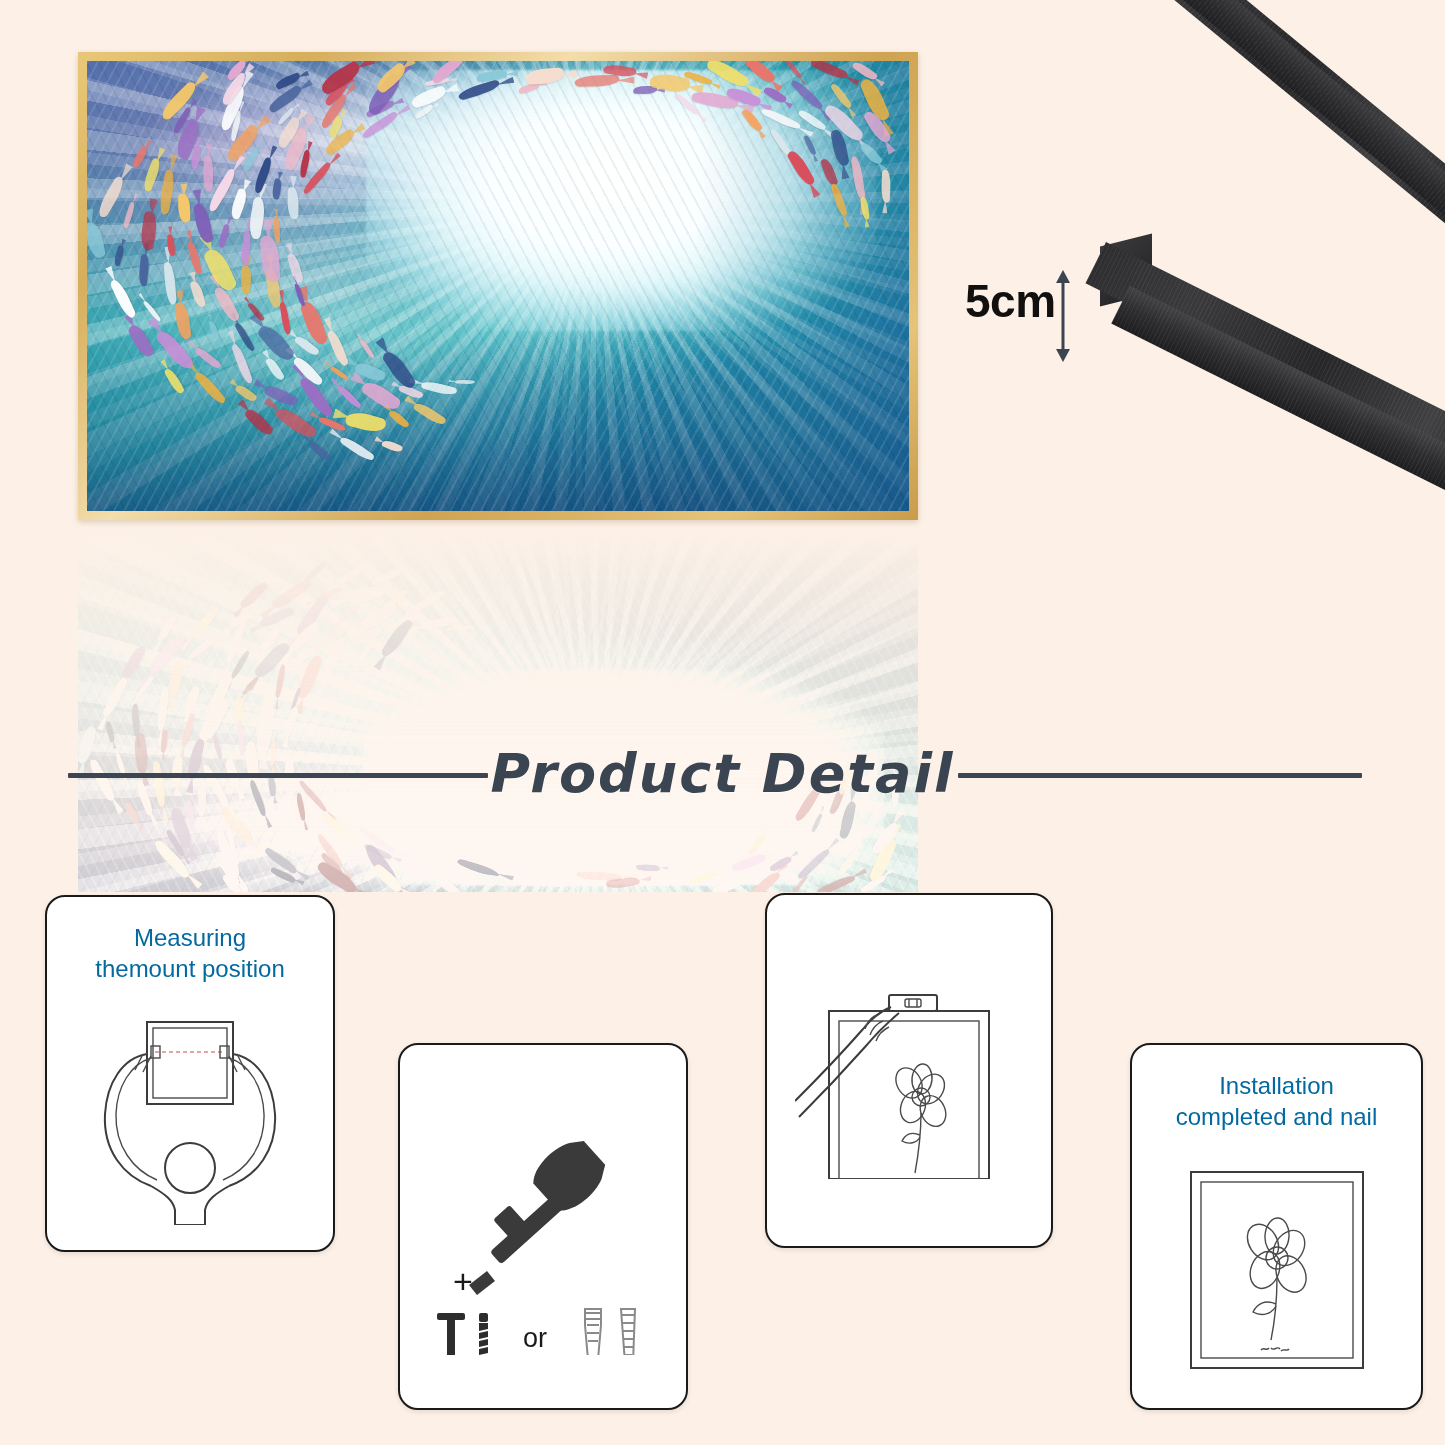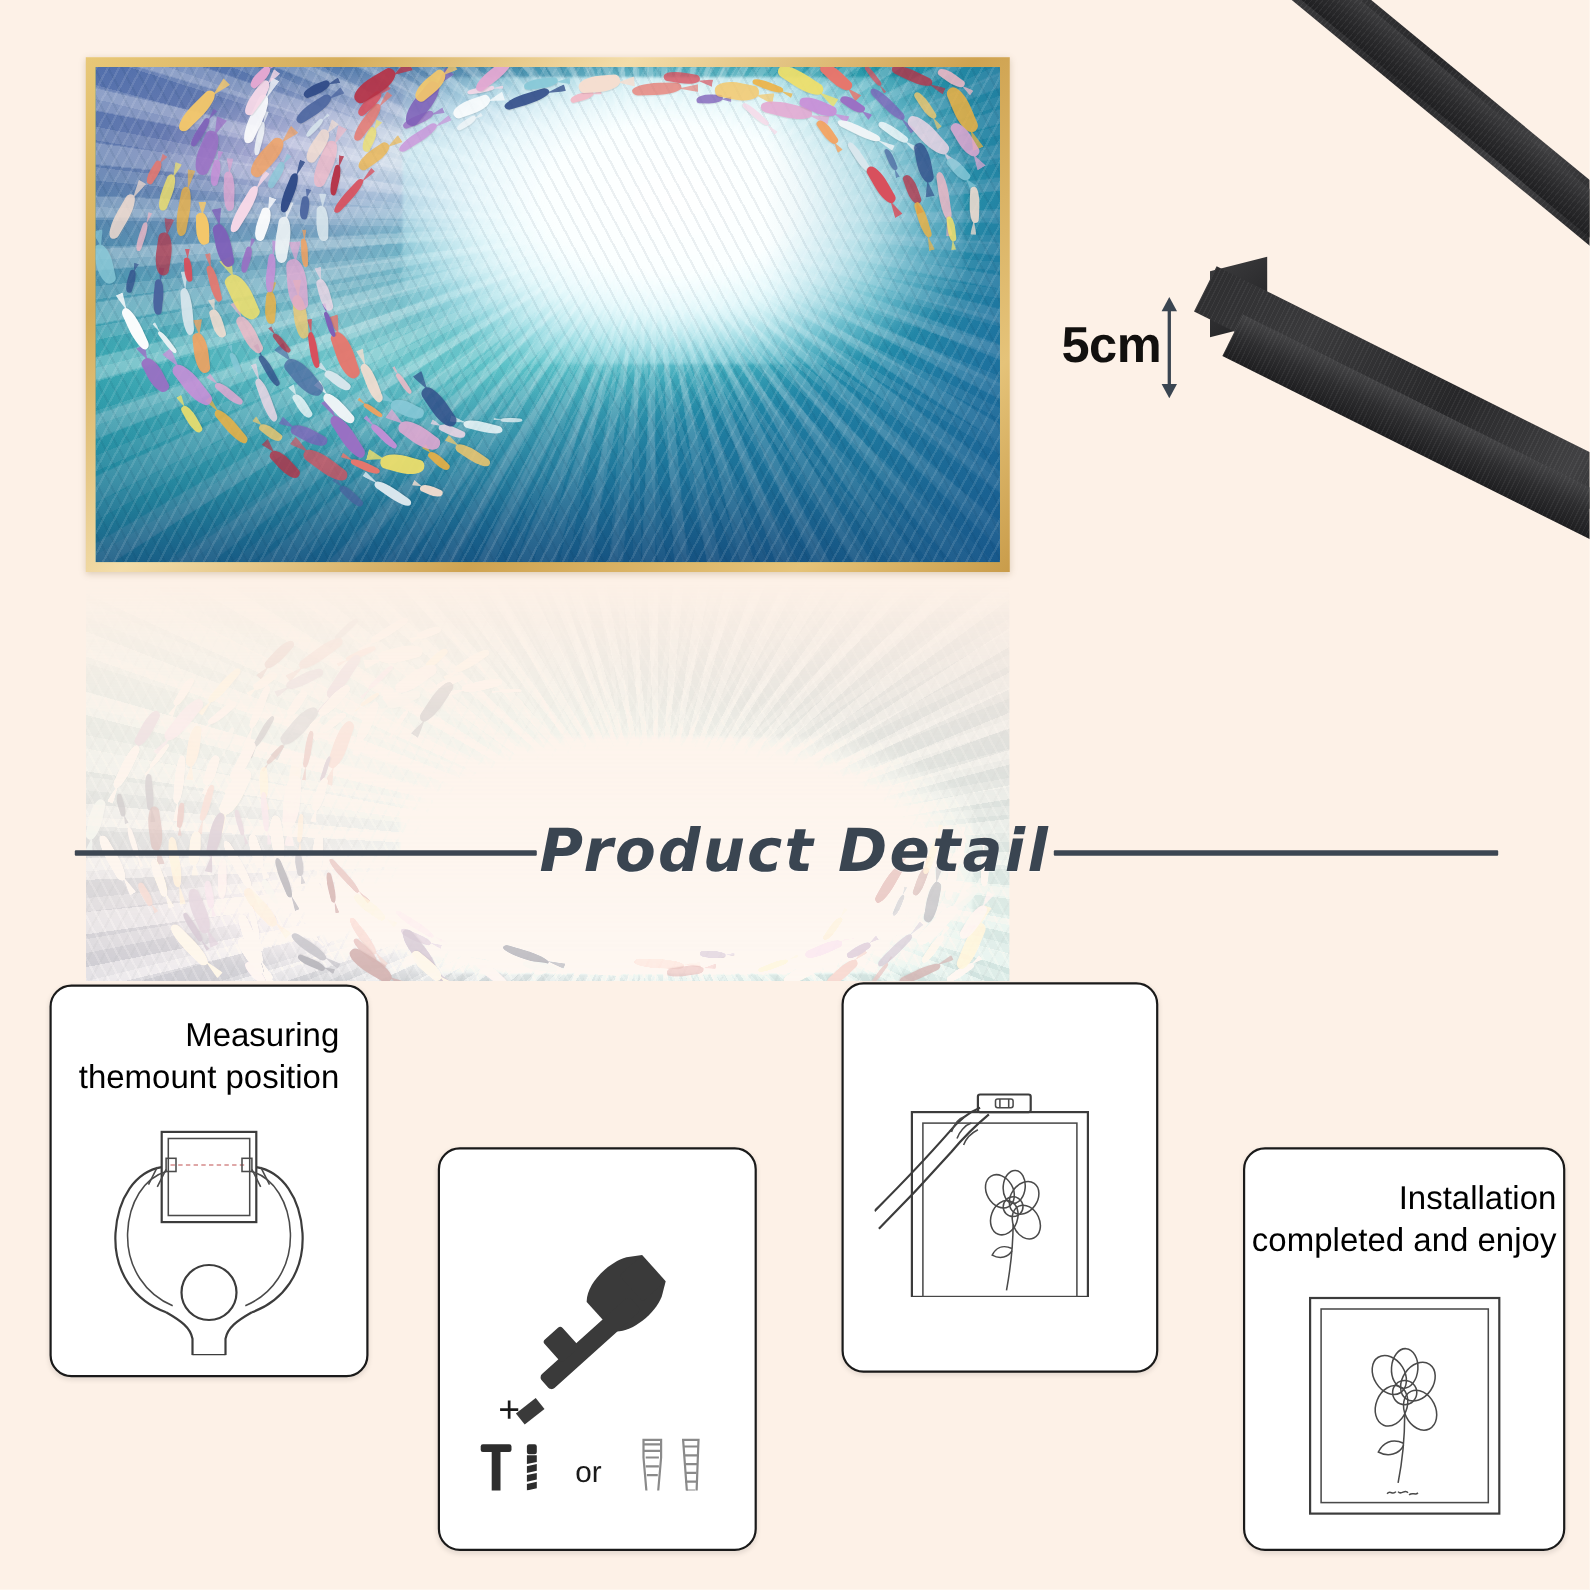--- a/index.html
+++ b/index.html
@@ -120,21 +120,21 @@
   }
   .corner-joint{
     left:40px;top:250px;width:52px;height:60px;
     background:linear-gradient(150deg,#3a3a3c,#232325);
     transform:skewY(-14deg);
   }
 
   
   .measure{position:absolute;left:965px;top:270px;width:115px;height:95px;}
   .measure-label{
-    position:absolute;left:0;top:16px;
+    position:absolute;left:0;top:4px;
     font-size:46px;font-weight:bold;color:#12100e;letter-spacing:-.5px;
     font-family:"Liberation Sans", sans-serif;
   }
   .arrow{position:absolute;right:6px;top:0;width:22px;height:92px;}
   .rule{height:5px;background:#3c4652;border-radius:1px;}
   .rule-left{position:absolute;left:68px;top:773px;width:420px;}
   .rule-right{position:absolute;left:958px;top:773px;width:404px;}
   .title-text{
     position:absolute;left:0;right:0;top:742px;text-align:center;
     font-family:"DejaVu Sans", sans-serif;
@@ -146,21 +146,21 @@
   
   .card{
     position:absolute;background:#ffffff;
     border:2.5px solid #1a1a1a;border-radius:20px;
     box-sizing:border-box;
     display:flex;flex-direction:column;align-items:center;
     padding-top:26px;
     box-shadow:0 2px 5px rgba(0,0,0,.10);
   }
   .card-title{
-    font-size:30px;line-height:1.28;color:#000000;text-align:right;
+    font-size:24px;line-height:1.28;color:#0369a1;text-align:center;
     white-space:pre-line;font-family:"Liberation Sans", sans-serif;
   }
   .card-art{flex:1;width:100%;display:flex;align-items:center;justify-content:center;}
   #card-1{left:45px;top:895px;width:290px;height:357px;}
   #card-2{left:398px;top:1043px;width:290px;height:367px;}
   #card-3{left:765px;top:893px;width:288px;height:355px;}
   #card-4{left:1130px;top:1043px;width:293px;height:367px;}
   .lineart{stroke:#3c3c3c;fill:none;stroke-width:2;}
   .lineart-thin{stroke:#4a4a4a;fill:none;stroke-width:1.4;}
   .dash{stroke:#d58a8a;stroke-width:1.4;stroke-dasharray:4 3;fill:none;}
@@ -608,21 +608,21 @@
           <circle class="lineart-thin" cx="126" cy="108" r="9"></circle>
           <path class="lineart-thin" d="M126 124 C 126 146 124 162 120 184"></path>
           <path class="lineart-thin" d="M125 146 C 116 142 110 146 107 152 C 114 156 122 154 125 148"></path>
         </g>
       </svg>
     </div>
   </div>
 
   <div class="card" id="card-4">
     <div class="card-title">Installation
-completed and enjoy</div>
+completed and nail</div>
     <div class="card-art">
       <svg width="192" height="212" viewBox="0 0 192 212">
         <rect class="lineart" x="10" y="8" width="172" height="196"></rect>
         <rect class="lineart-thin" x="20" y="18" width="152" height="176"></rect>
         <g>
           <ellipse class="lineart-thin" cx="82" cy="78" rx="14" ry="19" transform="rotate(-32 82 78)"></ellipse>
           <ellipse class="lineart-thin" cx="108" cy="84" rx="14" ry="19" transform="rotate(34 108 84)"></ellipse>
           <ellipse class="lineart-thin" cx="84" cy="106" rx="14" ry="19" transform="rotate(22 84 106)"></ellipse>
           <ellipse class="lineart-thin" cx="110" cy="110" rx="14" ry="19" transform="rotate(-26 110 110)"></ellipse>
           <ellipse class="lineart-thin" cx="96" cy="72" rx="12" ry="18" transform="rotate(4 96 72)"></ellipse>

